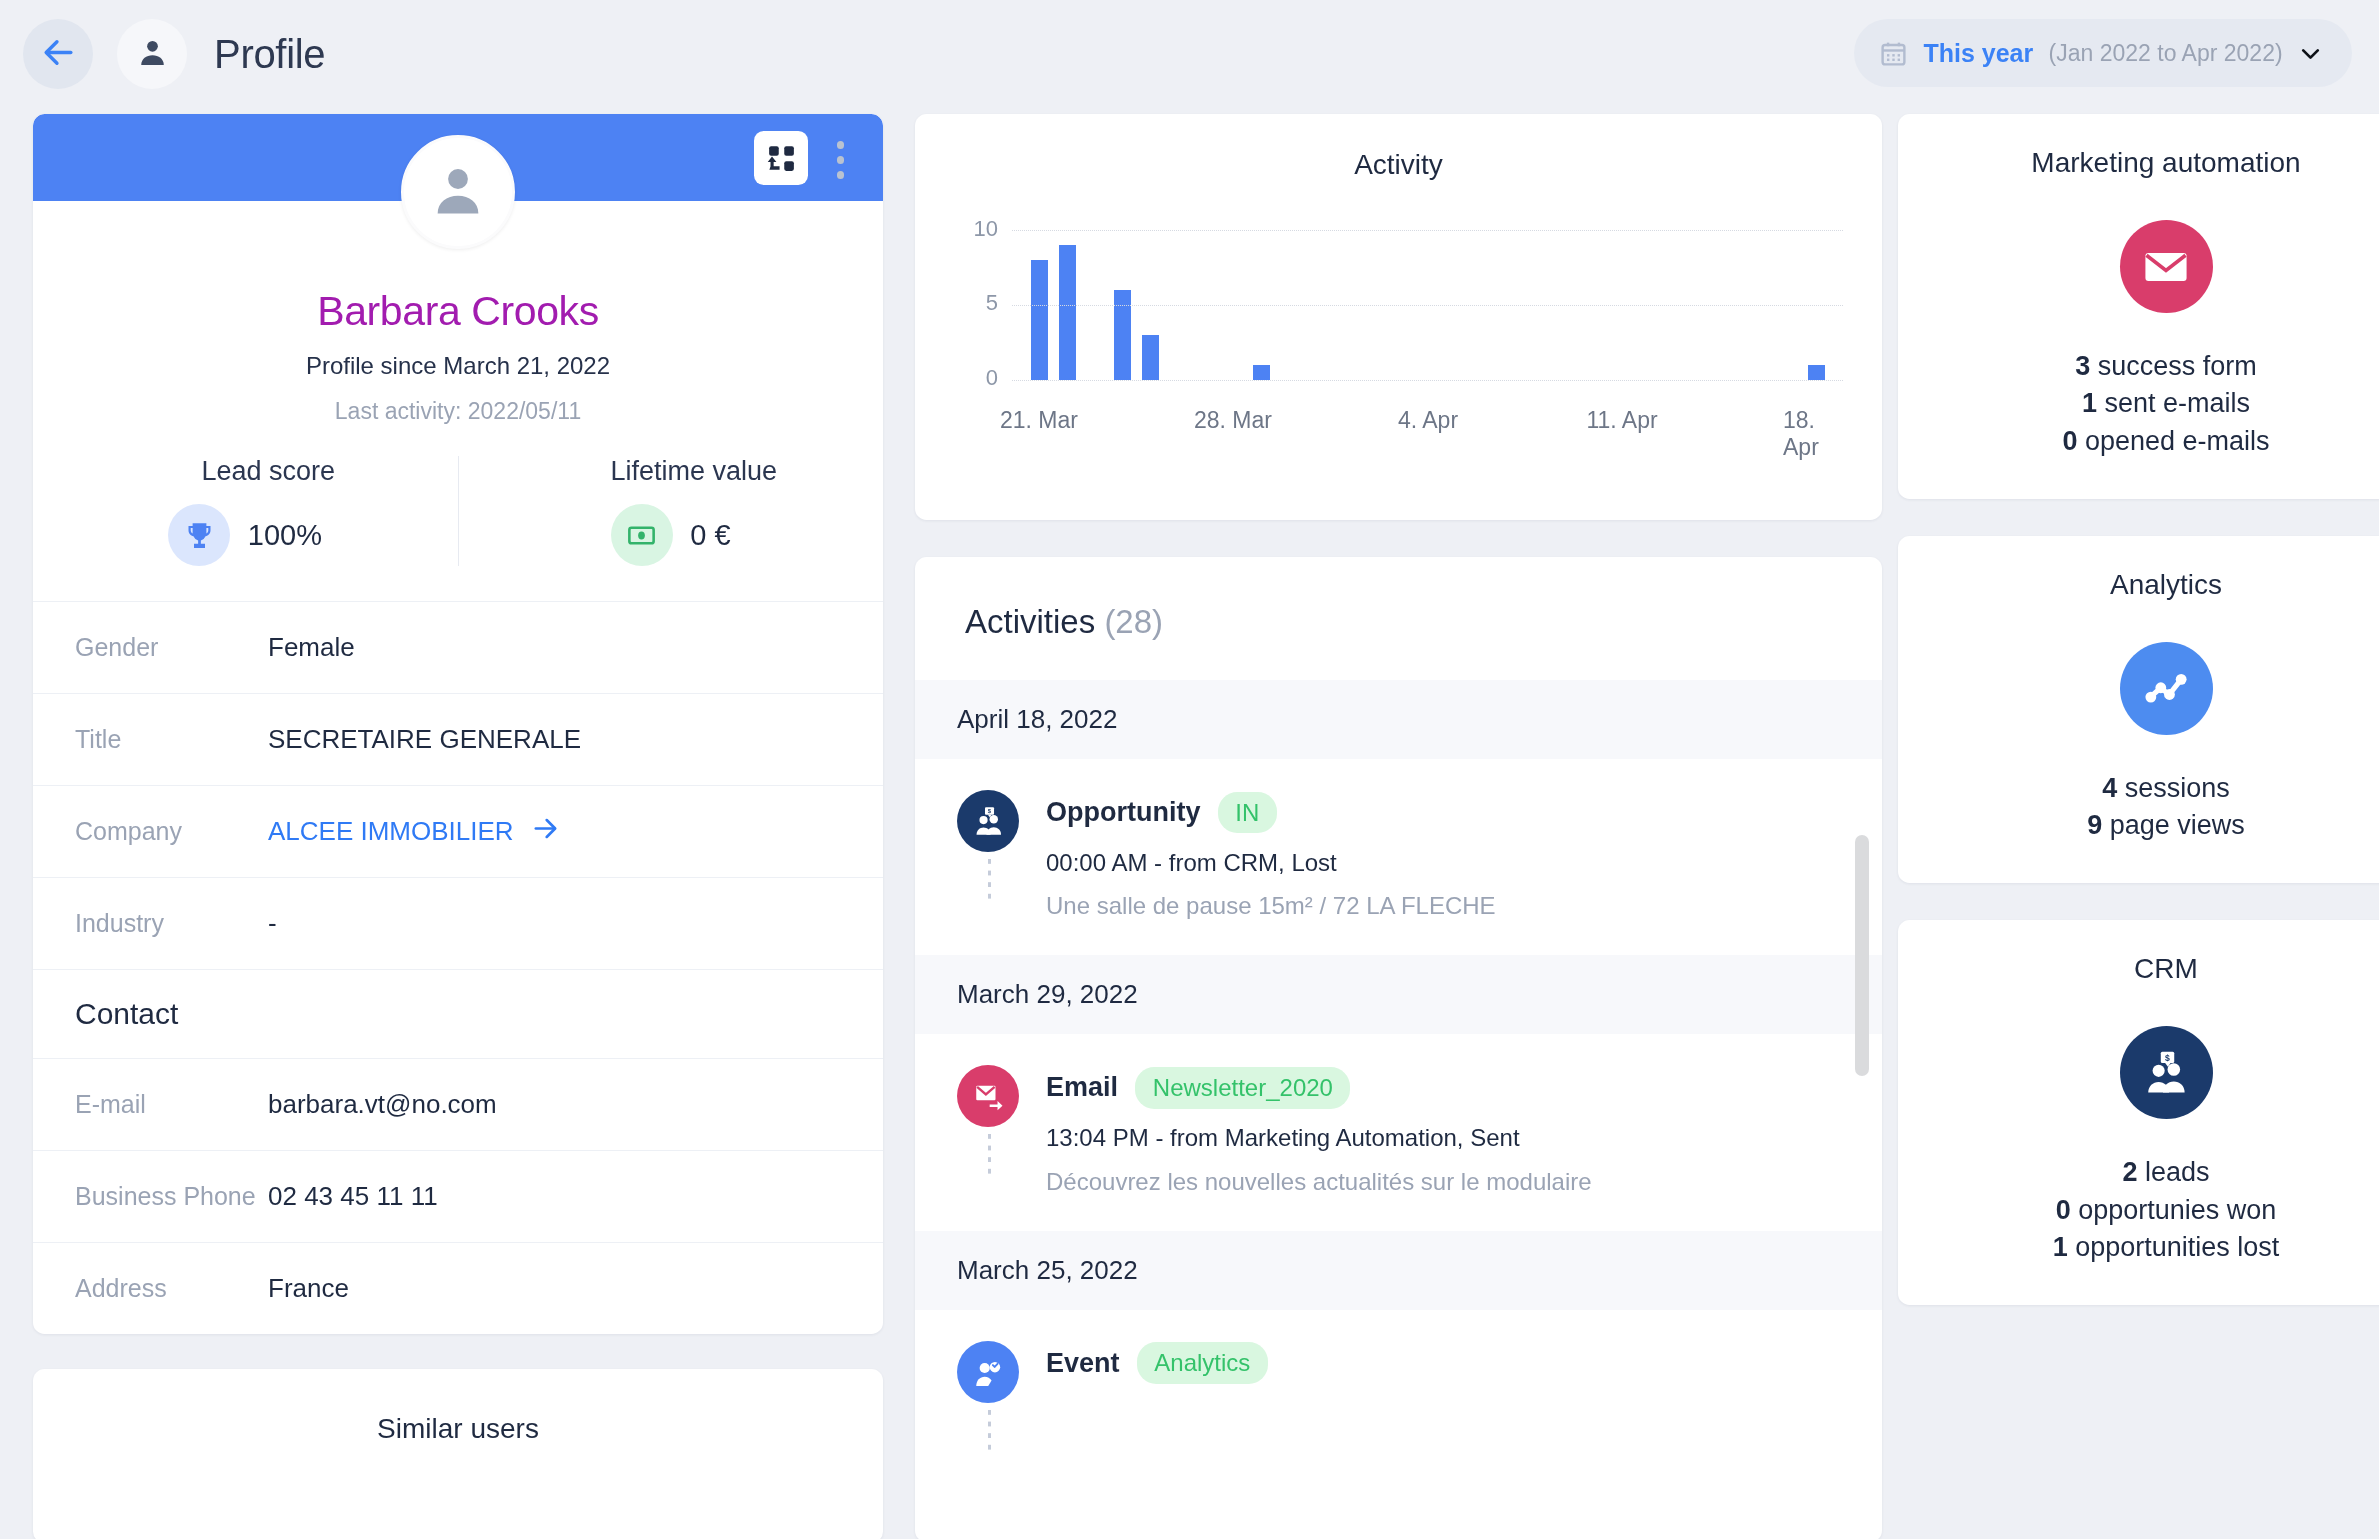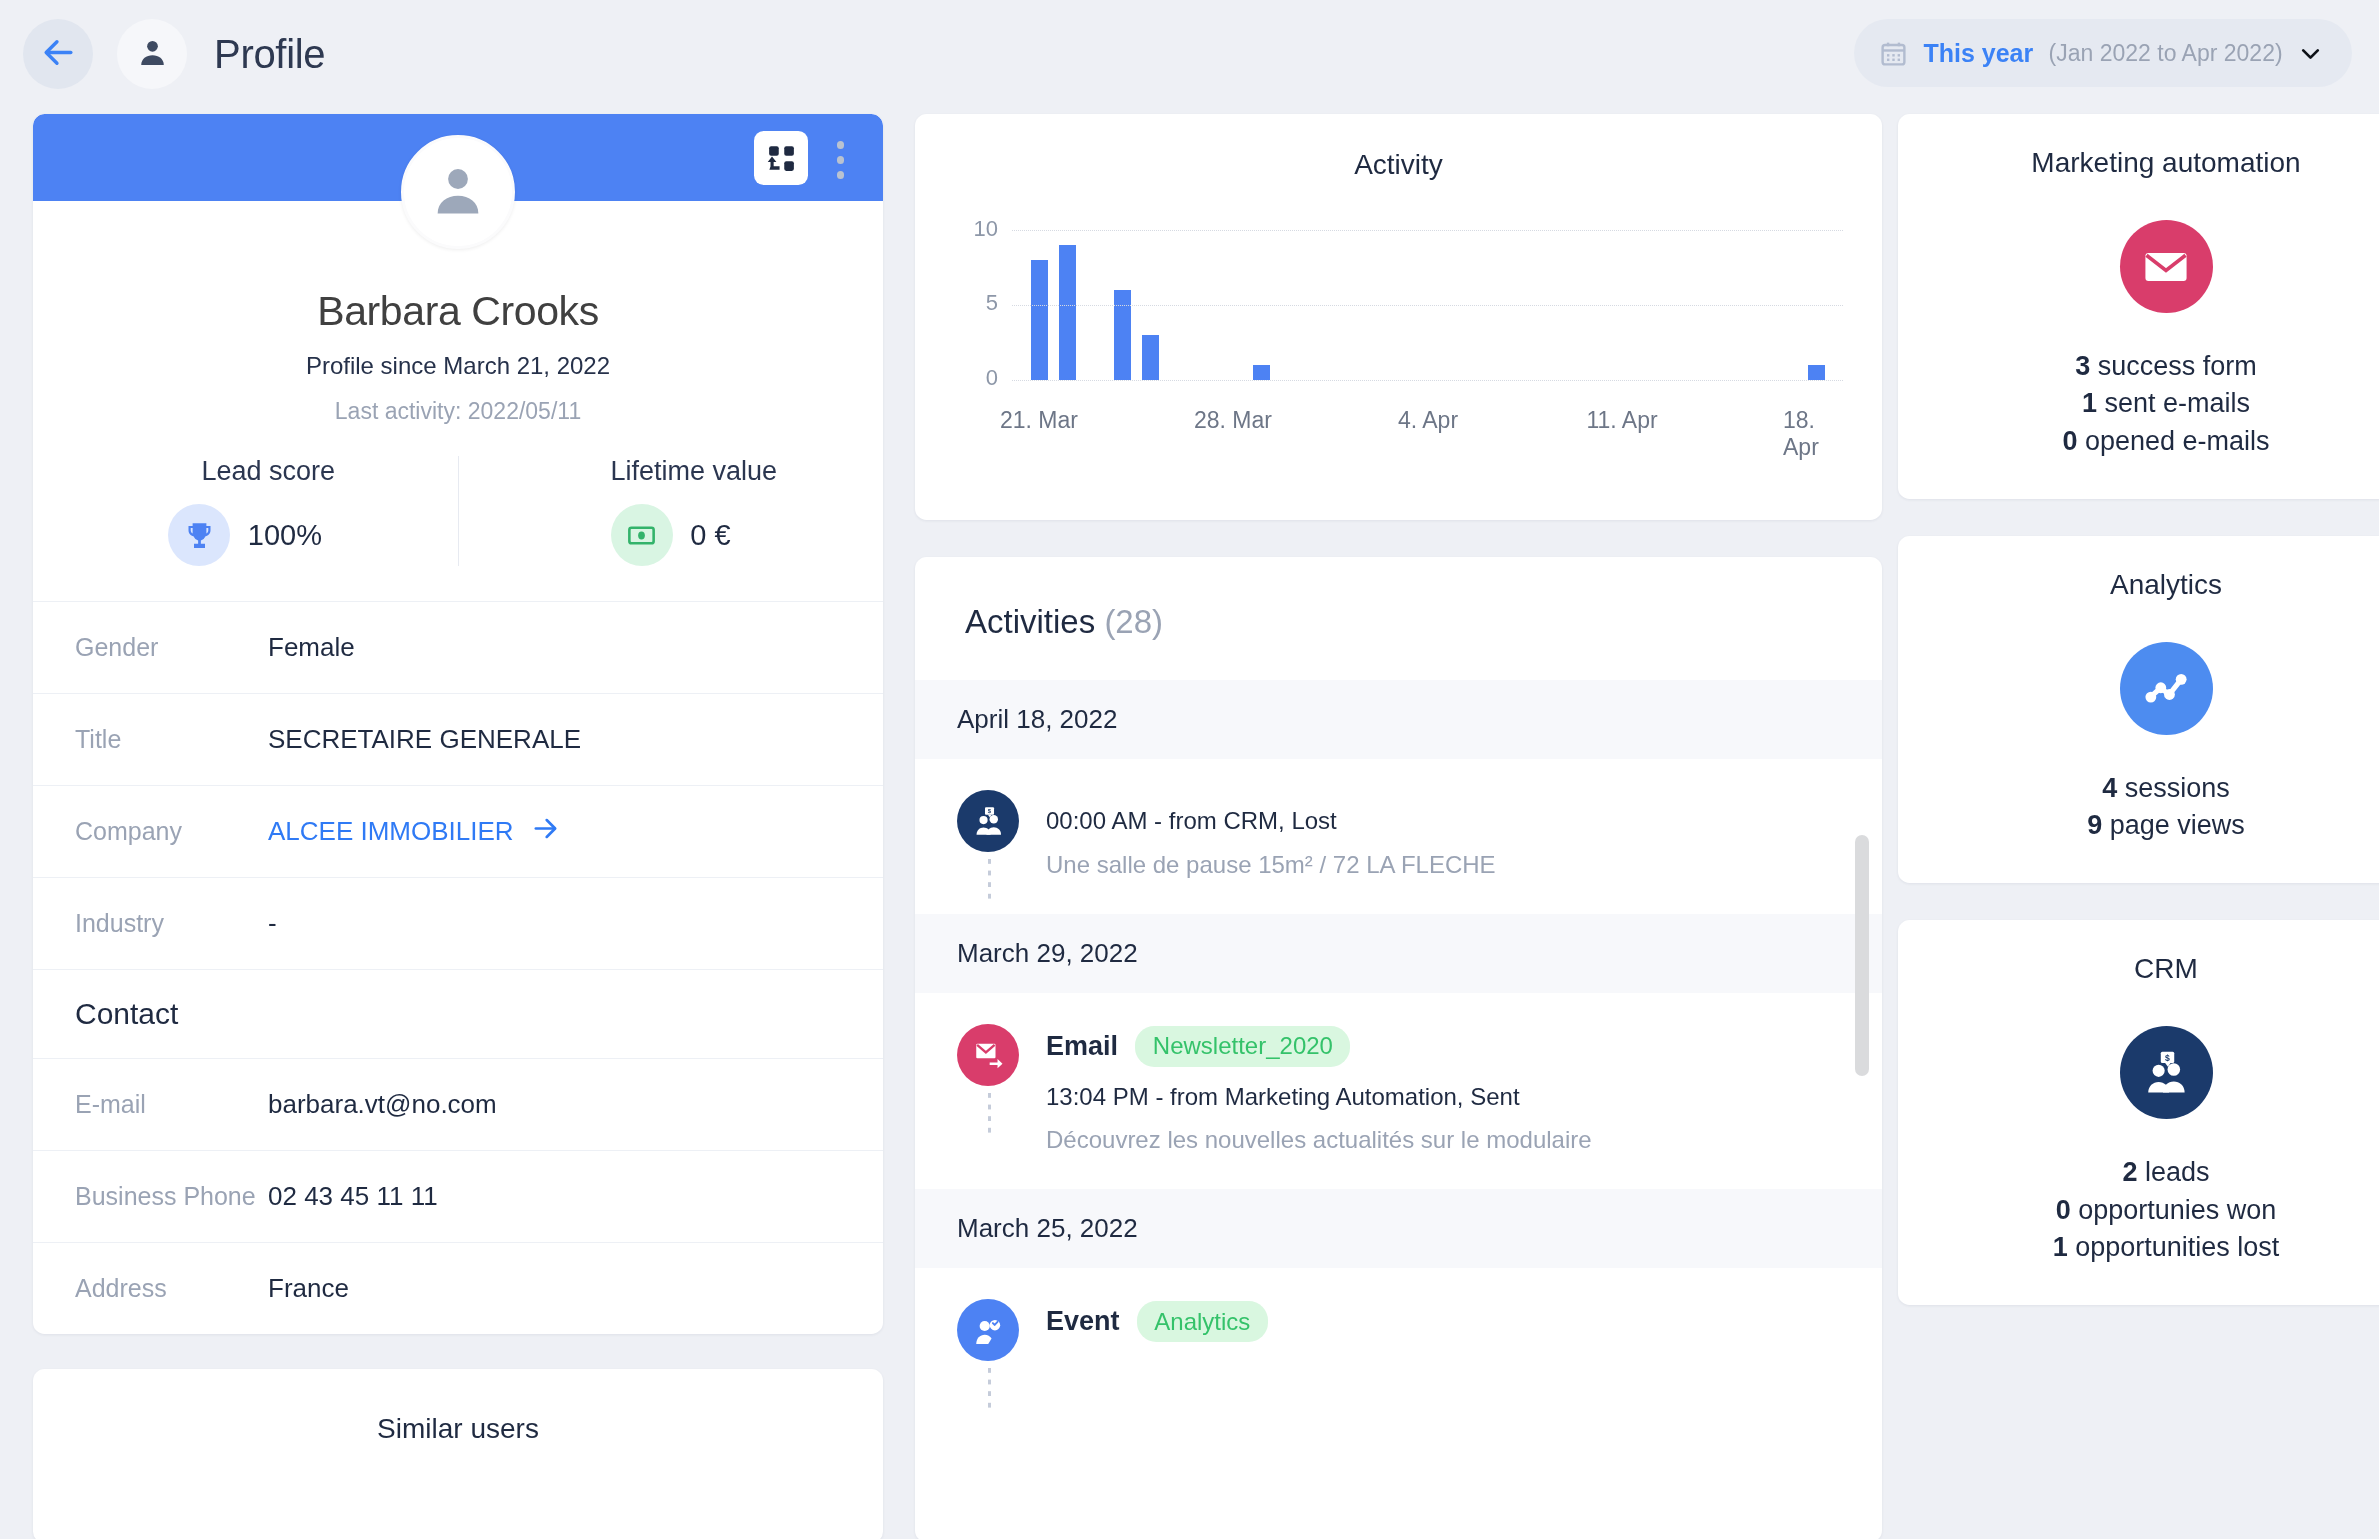--- a/index.html
+++ b/index.html
@@ -64,21 +64,21 @@
   }
   #kebab-btn i { display:block; width: 7.7px; height: 7.7px; border-radius: 50%; background: #b9c2d0; }
 
   #avatar {
     position: absolute; left: 50%; transform: translateX(-50%); top: 21px;
     width: 114px; height: 114px; border-radius: 50%; background: #fff;
     border: 3.9px solid #fbfbfc; display: flex; align-items: center; justify-content: center;
     box-shadow: 0 1px 3.9px rgba(0,0,0,.07);
   }
   #profile-name {
-    margin-top: 87px; text-align: center; font-size: 41px; color: #404040;
+    margin-top: 87px; text-align: center; font-size: 41px; color: #a21caf;
     font-weight: 400; letter-spacing: -0.4px;
   }
   #profile-since { margin-top: 17.4px; text-align: center; font-size: 24px; color: #26314a; }
   #profile-last { margin-top: 17.4px; text-align: center; font-size: 23px; color: #9aa3b4; }
 
   #stats-row {
     margin-top: 31px; display: flex; padding: 0 0 35px 0; position: relative;
   }
   .stat { flex: 1; text-align: center; }
   .stat + .stat { border-left: 1px solid #e7eaf1; }
@@ -347,20 +347,24 @@
               <path d="M11.6 7.4l1.3 1.7 1.2-1.7z" fill="#fff"></path>
               <text x="12.6" y="6.4" font-size="4" fill="#1b3a6b" text-anchor="middle" font-family="Liberation Sans,sans-serif" font-weight="700">$</text>
               <circle cx="8.6" cy="11" r="2.8" fill="#fff"></circle>
               <path d="M3.8 21c0-3 2.2-4.9 4.8-4.9s4.8 1.9 4.8 4.9z" fill="#fff"></path>
               <circle cx="15.6" cy="10.4" r="2.9" fill="#fff"></circle>
               <path d="M10.6 21c0-3.1 2.3-5.1 5-5.1s5 2 5 5.1z" fill="#fff"></path>
             </svg>
           </div>
           <div class="tl-dots"></div>
           <div class="tl-body">
+            <div class="tl-row1">
+              <span class="tl-type">Opportunity</span>
+              <span class="tl-tag">IN</span>
+            </div>
             <div class="tl-meta">00:00 AM - from CRM, Lost</div>
             <div class="tl-desc">Une salle de pause 15m² / 72 LA FLECHE</div>
           </div>
         </div>
         <div class="tl-date">March 29, 2022</div>
         <div class="tl-item">
           <div class="tl-ico" style="background: rgb(217, 61, 107);">
             <svg width="35" height="35" viewBox="0 0 24 24">
               <rect x="3.6" y="4.6" width="13.2" height="10" rx="0.8" fill="#fff"></rect>
               <path d="M4.2 5.4l6 5.2 6-5.2" fill="none" stroke="#d93d6b" stroke-width="1.6"></path>

